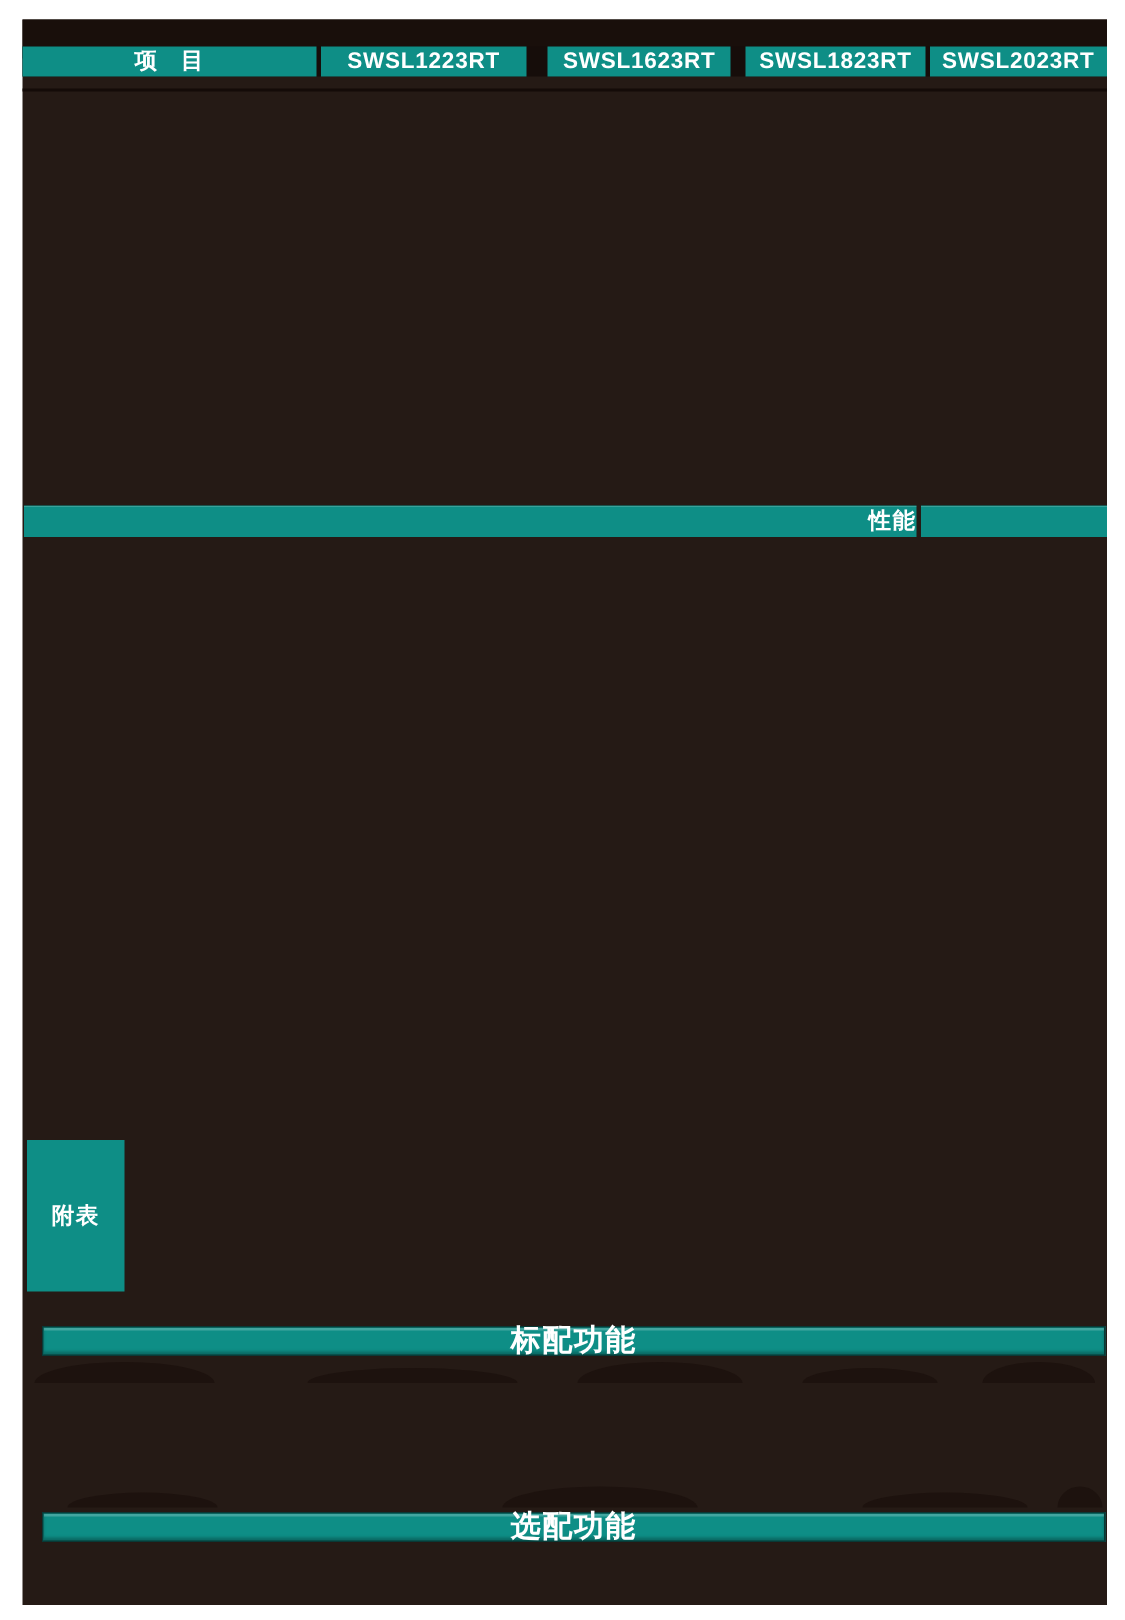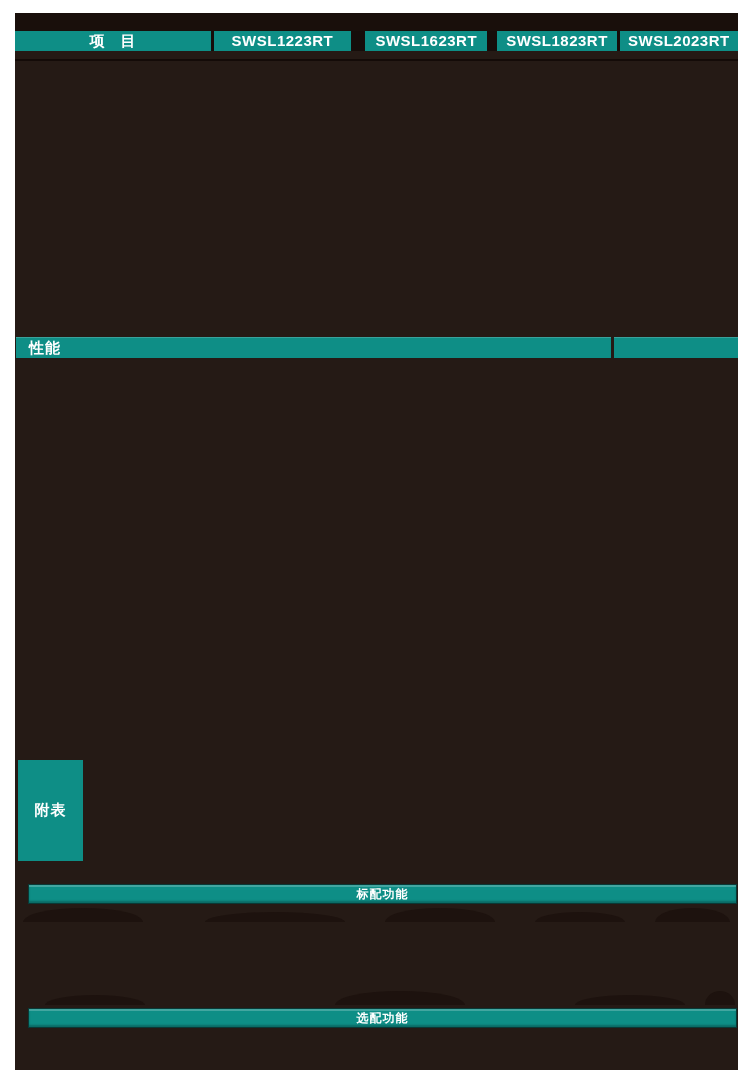--- a/index.html
+++ b/index.html
@@ -53,42 +53,42 @@
     position:absolute;left:0;top:46px;width:723px;height:2px;
     background:#140b08;
   }
   
   .perf-bar{position:absolute;left:0;top:324px;width:723px;height:21px;}
   .perf-seg-left{
     position:absolute;left:1px;top:0;width:595px;height:21px;
     background:var(--teal,#0e8e86);
     box-shadow:inset 0 1px 0 rgba(255,255,255,.18);
     color:var(--text,#fff);font-size:15px;font-weight:bold;line-height:21px;
-    padding-left:13px;letter-spacing:1px;
+    padding-left:47px;letter-spacing:1px;text-align:right;
   }
   .perf-seg-right{
     position:absolute;left:599px;top:0;width:124px;height:21px;
     background:var(--teal,#0e8e86);
     box-shadow:inset 0 1px 0 rgba(255,255,255,.18);
   }
   
   .appendix-box{
     position:absolute;left:3px;top:747px;width:65px;height:101px;
     background:var(--teal,#0e8e86);
     color:var(--text,#fff);font-size:15px;font-weight:bold;
     display:flex;align-items:center;justify-content:center;
     letter-spacing:1px;
   }
   
   .feature-bar{
     position:absolute;left:13px;width:709px;height:20px;
     background:var(--teal,#0e8e86);
     border:1px solid rgba(8,42,40,.85);
     box-shadow:inset 0 2px 0 rgba(255,255,255,.22), inset 0 -2px 2px rgba(0,0,0,.25);
-    color:var(--text,#fff);font-size:12px;font-weight:bold;line-height:18px;
+    color:var(--text,#fff);font-size:20px;font-weight:bold;line-height:18px;
     text-align:center;letter-spacing:1px;
   }
   .feature-bar.standard{top:871px;}
   .feature-bar.optional{top:995px;}
   
   .ghost-row{position:absolute;left:0;width:723px;height:22px;}
   .ghost-row.r1{top:891px;}
   .ghost-row.r2{top:974px;}
   .ghost{
     position:absolute;bottom:4px;height:14px;

